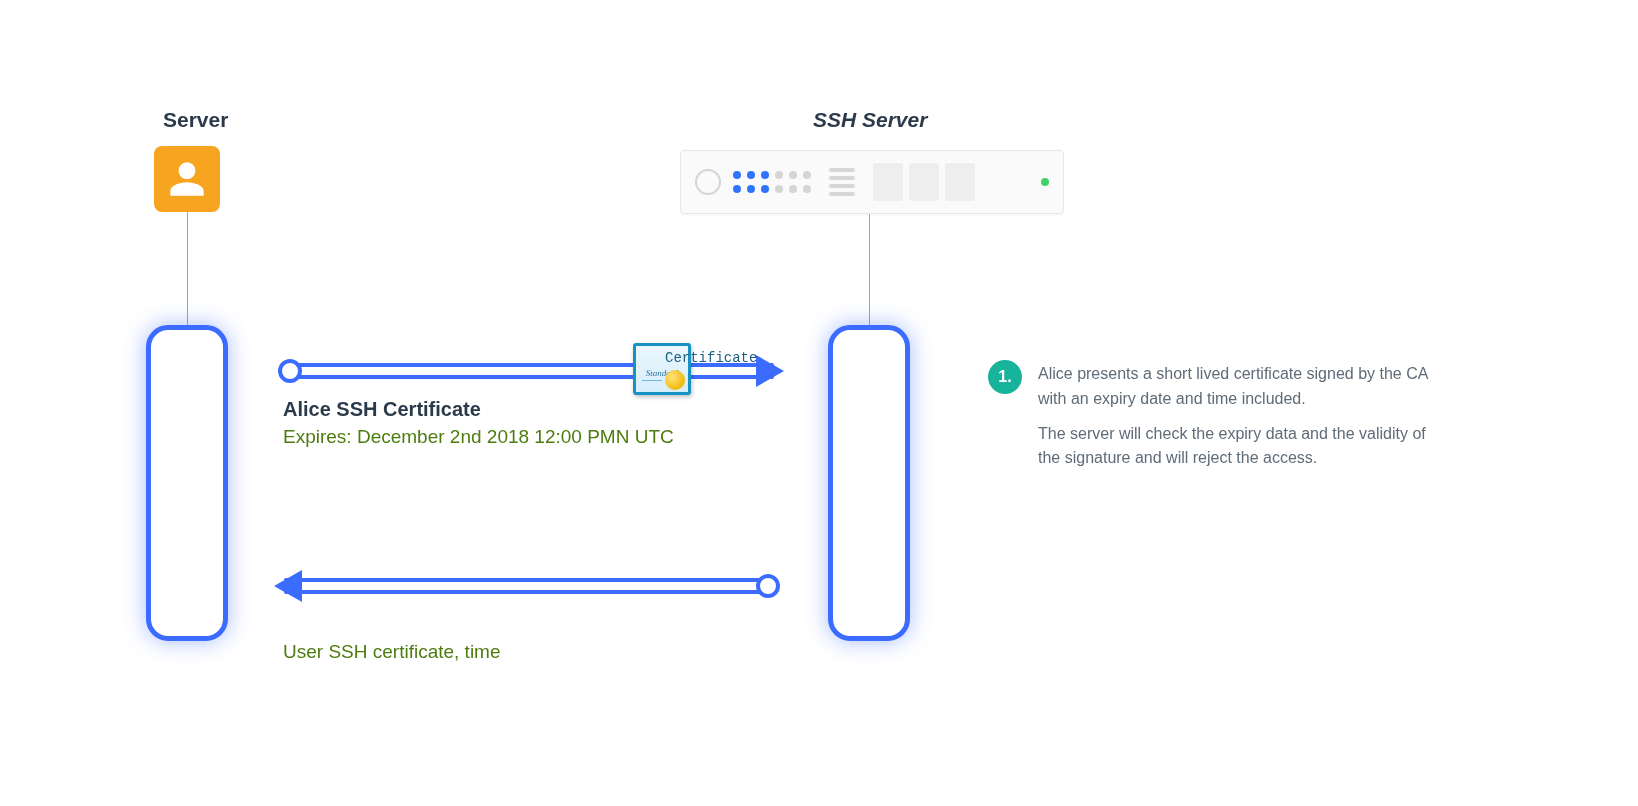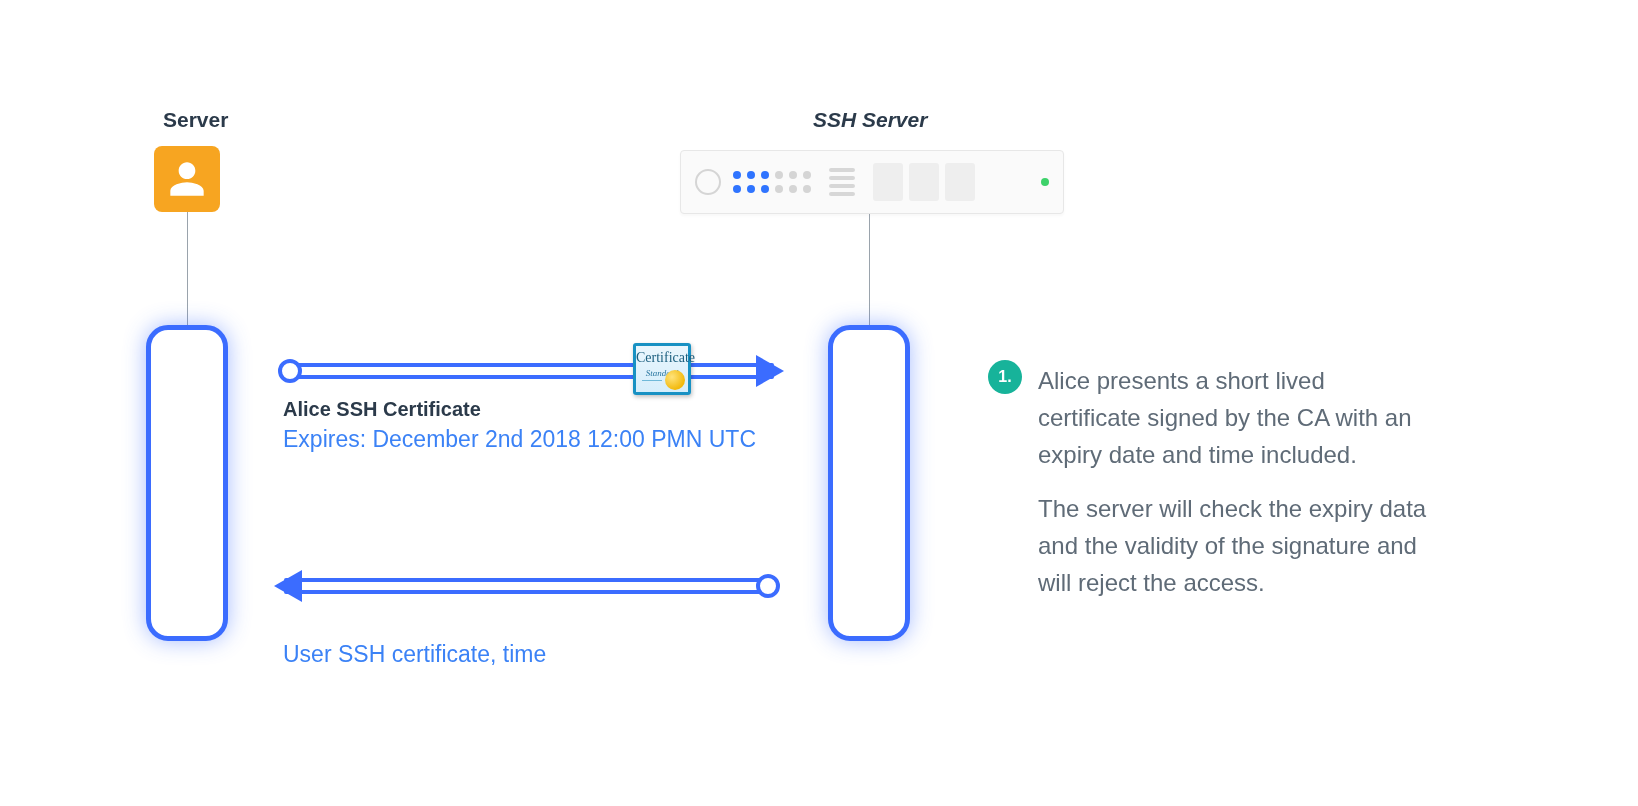--- a/index.html
+++ b/index.html
@@ -125,23 +125,24 @@
     width: 58px; height: 52px;
     background: linear-gradient(#eaf6fd,#d6eefb);
     border: 3px solid #1891c3;
     border-radius: 3px;
     box-shadow: 1px 2px 4px rgba(0,0,0,0.25);
   }
   .cert-badge .word {
     position: absolute;
     top: 4px; left: 0; right: 0;
     text-align: right;
-    font-family: Liberation Serif, serif;
+    font-family: Liberation Mono, monospace;
     font-size: 14px;
     color: #1b5e7e;
+    padding-left: 29px;
   }
   .cert-badge .sub {
     position: absolute;
     top: 22px; left: 0; right: 0;
     text-align: center;
     font-family: Georgia, serif;
     font-style: italic;
     font-size: 9px;
     color: #2a77a0;
   }
@@ -160,43 +161,43 @@
 
   
   .msg-title {
     position: absolute;
     font-weight: 700;
     font-size: 20px;
     color: #2b3a4a;
   }
   .msg-sub {
     position: absolute;
-    font-size: 23px;
-    color: #3b82f6;
+    font-size: 19px;
+    color: #4d7c0f;
   }
 
   
   .step-num {
     position: absolute;
     width: 34px; height: 34px;
     background: #17b39a;
     color: #fff;
     border-radius: 50%;
     display: flex; align-items: center; justify-content: center;
     font-weight: 700;
     font-size: 16px;
   }
   .step-text {
     position: absolute;
     width: 390px;
-    font-size: 24px;
+    font-size: 16px;
     line-height: 1.55;
     color: #5f6b77;
   }
-  .step-text p + p { margin-top: 16px; }
+  .step-text p + p { margin-top: 10px; }
 </style>
 </head>
 <body>
 
 <div class="canvas">
 
   <div class="actor-title" style="left:163px; top:108px;">Server</div>
   <div class="avatar" style="left:154px; top:146px;">
     <svg viewBox="0 0 24 24">
         <path d="M12 12c2.76 0 5-2.24 5-5s-2.24-5-5-5-5 2.24-5 5 2.24 5 5 5zm0 2c-3.33 0-10 1.67-10 5v3h20v-3c0-3.33-6.67-5-10-5z"></path>

